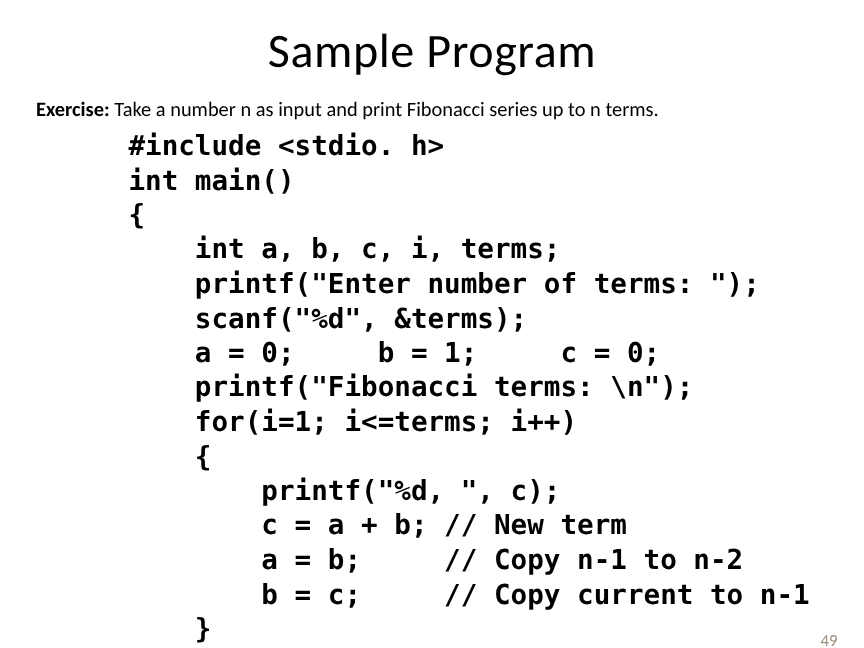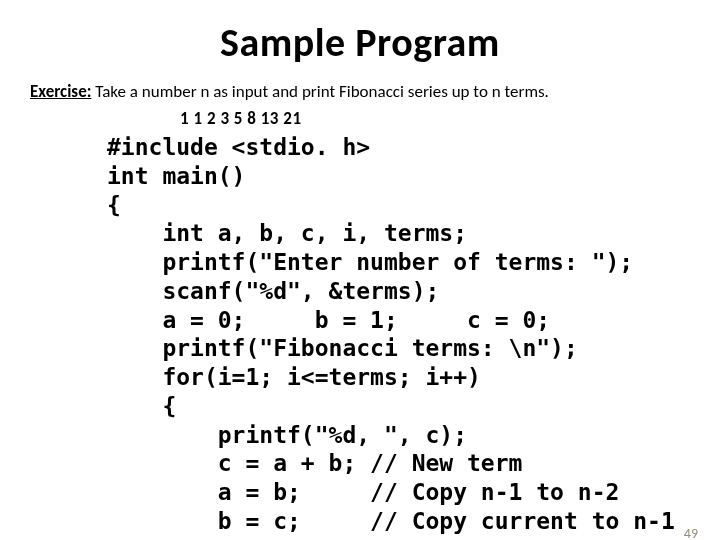--- a/index.html
+++ b/index.html
@@ -1,38 +1,37 @@
 <!DOCTYPE html>
 <html><head>
 <meta charset="utf-8">
 <style>
   * { margin: 0; padding: 0; box-sizing: border-box; }
   html, body { width: 720px; height: 540px; background: #fff; font-family: Calibri, "Segoe UI", Arial, sans-serif; color: #000; }
   .slide { position: relative; width: 720px; height: 540px; padding: 0; }
-  .title { text-align: center; font-size: 40px; font-weight: 700; margin-top: 18px; margin-bottom: 14px; letter-spacing: 0.5px; }
+  .title { text-align: center; font-size: 40px; font-weight: 400; margin-top: 18px; margin-bottom: 14px; letter-spacing: 0.5px; }
   .exercise { font-size: 17px; margin-left: 30px; margin-right: 30px; margin-bottom: 6px; }
-  .exercise .label { text-decoration: underline; font-weight: 700; }
+  .exercise .label { font-weight: 700; }
   .exercise .rest { font-weight: 400; }
   .fibseq { font-size: 17px; font-weight: 700; text-align: left; margin-left: 180px; margin-bottom: 4px; letter-spacing: 0.5px; }
   .codeblock { font-size: 23px; font-weight: 700; line-height: 1.25; margin-left: 107px; white-space: pre; }
   .pagenum { position: absolute; right: 22px; bottom: 16px; font-size: 14px; color: #9a8f7a; font-weight: 400; }
 </style>
 </head>
 <body>
 
 <div class="slide">
   <h1 class="title">Sample Program</h1>
 
   <p class="exercise">
     <span class="label">Exercise:</span>
     <span> </span>
     <span class="rest">Take a number n as input and print Fibonacci series up to n terms.</span>
   </p>
 
-  <p class="fibseq">1  1  2  3  5  8  13  21</p>
 
   <pre class="codeblock">#include &lt;stdio. h&gt;
 int main()
 {
     int a, b, c, i, terms;
     printf("Enter number of terms: ");
     scanf("%d", &amp;terms);
     a = 0;     b = 1;     c = 0;
     printf("Fibonacci terms: \n");
     for(i=1; i&lt;=terms; i++)

